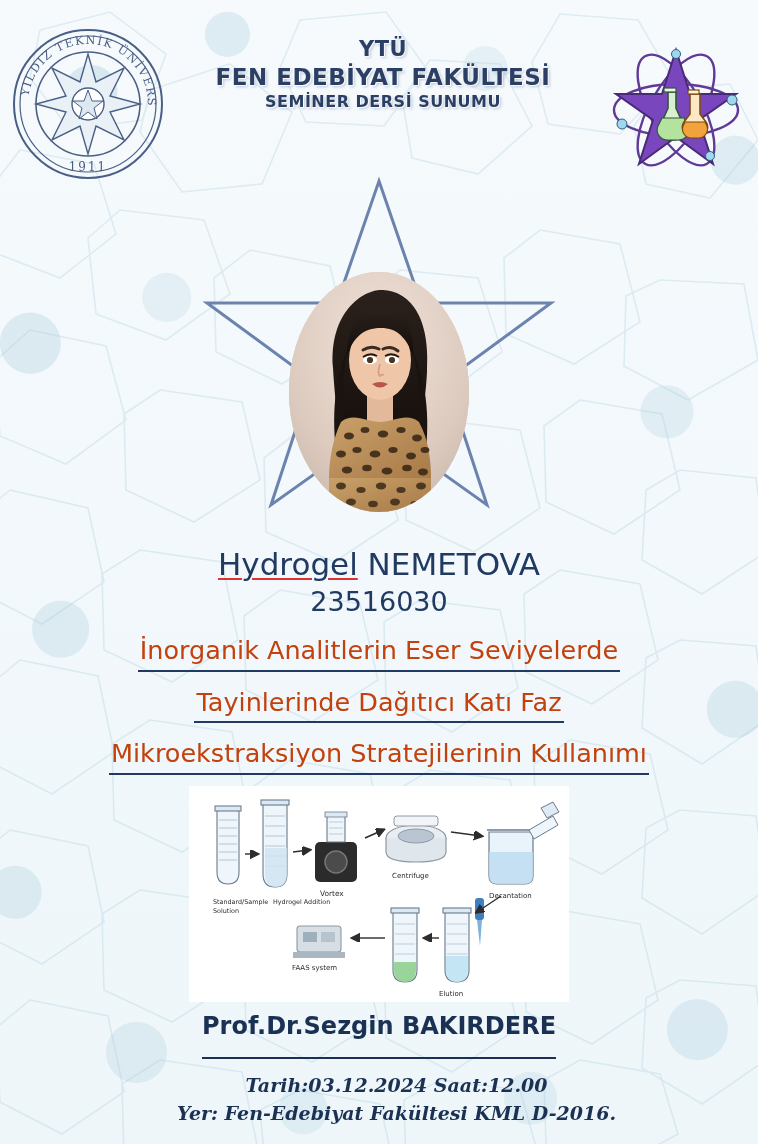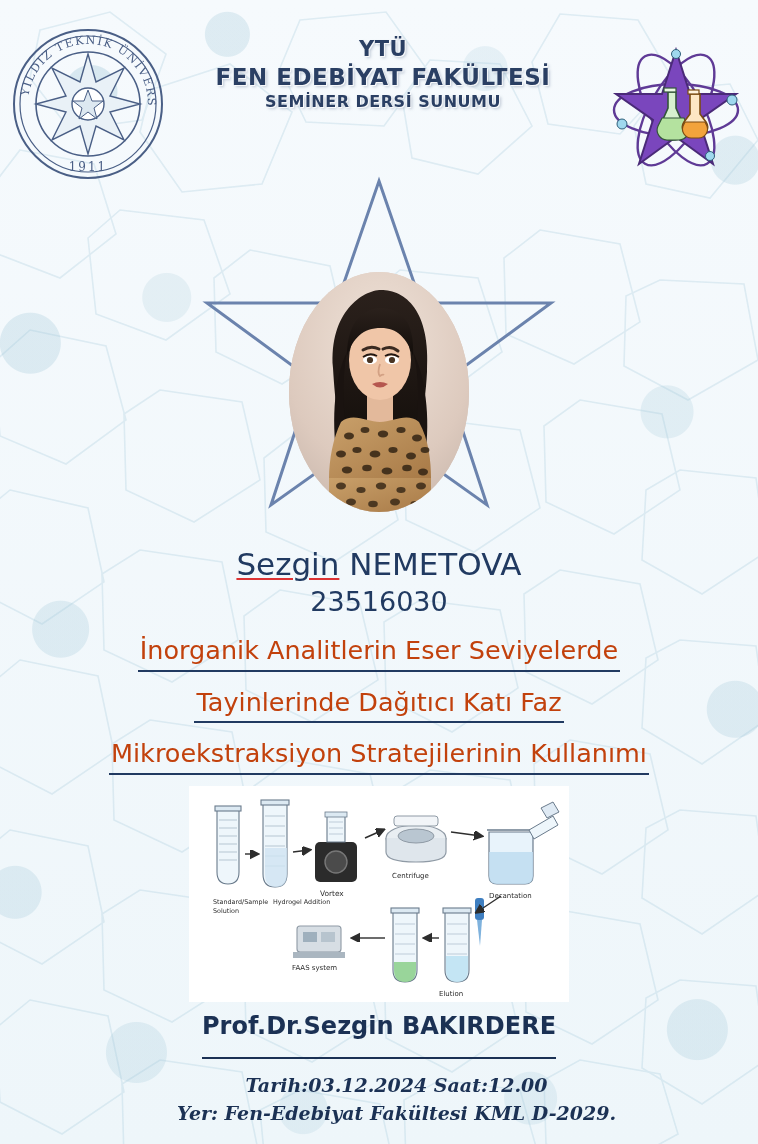--- a/index.html
+++ b/index.html
@@ -380,21 +380,21 @@
           <ellipse cx="62" cy="230" rx="5" ry="3.4"></ellipse>
         <ellipse cx="84" cy="232" rx="4.8" ry="3.2"></ellipse>
           <ellipse cx="106" cy="230" rx="5" ry="3.4"></ellipse>
         <ellipse cx="126" cy="232" rx="4.6" ry="3"></ellipse>
       </g>
     </svg>
   </div>
 
   <div class="presenter">
     <div class="presenter-name">
-      <span class="u-red">Sezgin</span><span> NEMETOVA</span>
+      <span class="u-red">Hydrogel</span><span> NEMETOVA</span>
     </div>
     <div class="presenter-id">23516030</div>
   </div>
 
   <div class="talk-title">
     <div>İnorganik Analitlerin Eser Seviyelerde</div>
     <div>Tayinlerinde Dağıtıcı Katı Faz</div>
     <div>Mikroekstraksiyon Stratejilerinin Kullanımı</div>
   </div>
 
@@ -517,16 +517,16 @@
       </g>
     </svg>
   </div>
 
   <div class="advisor">
     <span>Prof.Dr.Sezgin BAKIRDERE</span>
   </div>
 
   <div class="footer">
     <div>Tarih:03.12.2024  Saat:12.00</div>
-    <div>Yer:  Fen-Edebiyat Fakültesi KML D-2029.</div>
+    <div>Yer:  Fen-Edebiyat Fakültesi KML D-2016.</div>
   </div>
 
 </div>
 
 </body></html>

